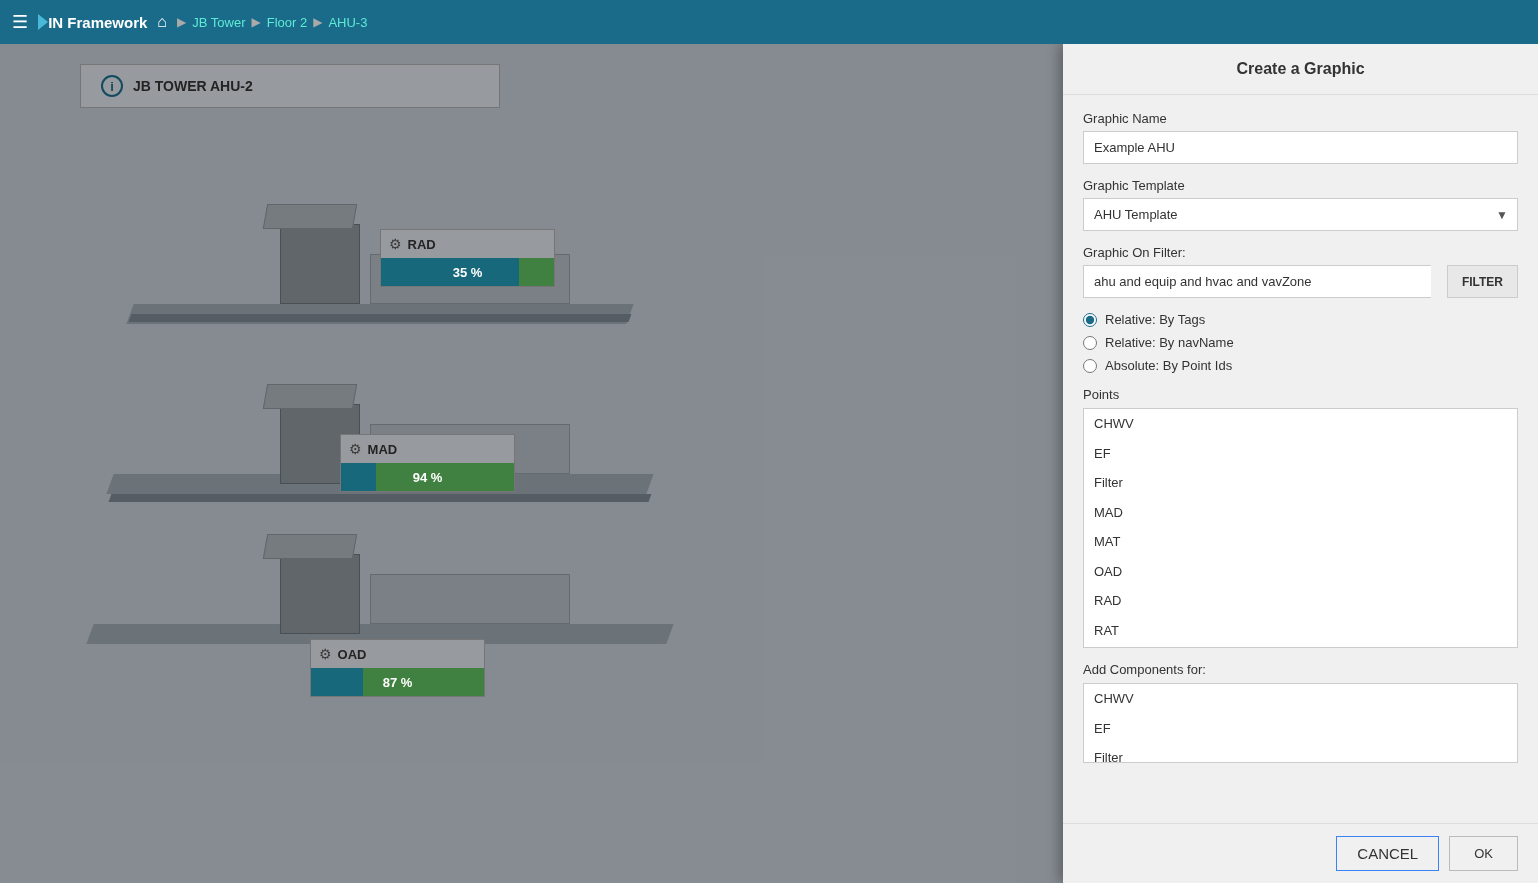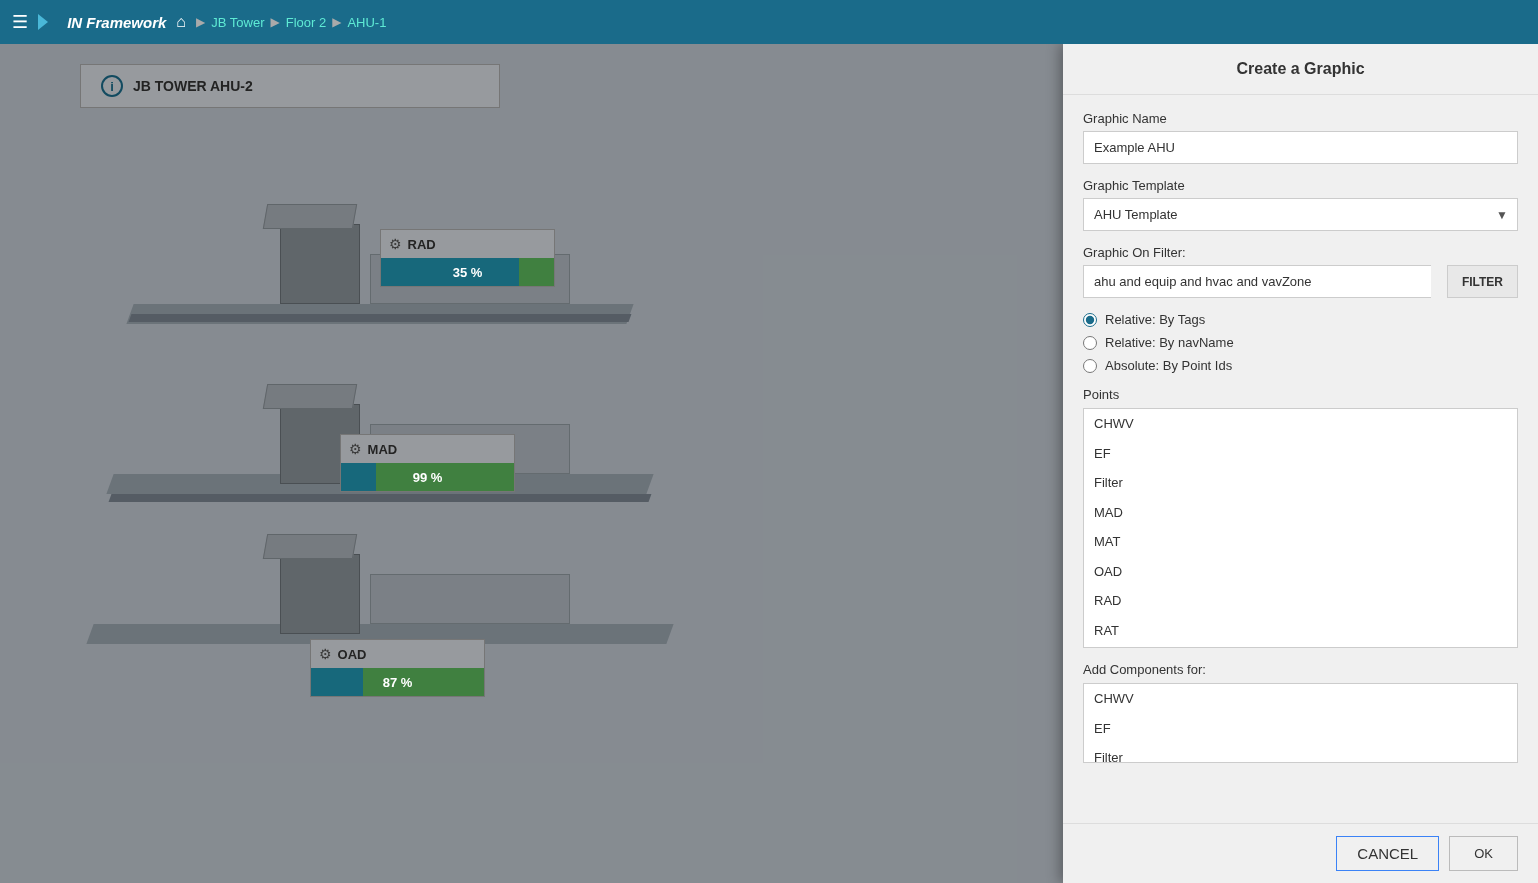--- a/index.html
+++ b/index.html
@@ -16,25 +16,24 @@
       color: white;
     }
     .header-menu-icon {
       font-size: 18px;
       cursor: pointer;
       color: white;
     }
     .header-logo {
       display: flex;
       align-items: center;
-      gap: 19px;
+      gap: 0;
       font-size: 15px;
       font-weight: bold;
       color: white;
-      font-style: italic;
     }
     .header-logo-arrow {
       width: 0; height: 0;
       border-top: 8px solid transparent;
       border-bottom: 8px solid transparent;
       border-left: 10px solid #4ab8d8;
       display: inline-block;
     }
     .header-home-icon {
       font-size: 16px;
@@ -360,21 +359,21 @@
     <span class="header-logo-arrow"></span>
     <span>IN Framework</span>
   </div>
   <span class="header-home-icon">⌂</span>
   <div class="breadcrumb">
     <span class="breadcrumb-separator">▶</span>
     <span class="breadcrumb-item">JB Tower</span>
     <span class="breadcrumb-separator">▶</span>
     <span class="breadcrumb-item">Floor 2</span>
     <span class="breadcrumb-separator">▶</span>
-    <span class="breadcrumb-item">AHU-1</span>
+    <span class="breadcrumb-item">AHU-3</span>
   </div>
 </div>
 
 <div class="main-content">
 
   <div class="ahu-title-panel" style="position:absolute; top:20px; left:80px;">
     <div class="info-icon">i</div>
     <span class="ahu-title">JB TOWER AHU-2</span>
   </div>
 
@@ -409,21 +408,21 @@
     </div>
   </div>
 
   <div class="equip-card" style="position:absolute; top:390px; left:340px; width:175px;">
     <div class="equip-card-header">
       <span class="equip-card-gear">⚙</span>
       <span class="equip-card-label">MAD</span>
     </div>
     <div class="equip-card-bar-container">
       <div class="equip-card-bar-fill" style="width: 80%;"></div>
-      <span class="equip-card-bar-text">99 %</span>
+      <span class="equip-card-bar-text">94 %</span>
     </div>
   </div>
 
   <div class="equip-card" style="position:absolute; top:595px; left:310px; width:175px;">
     <div class="equip-card-header">
       <span class="equip-card-gear">⚙</span>
       <span class="equip-card-label">OAD</span>
     </div>
     <div class="equip-card-bar-container">
       <div class="equip-card-bar-fill" style="width: 70%;"></div>

